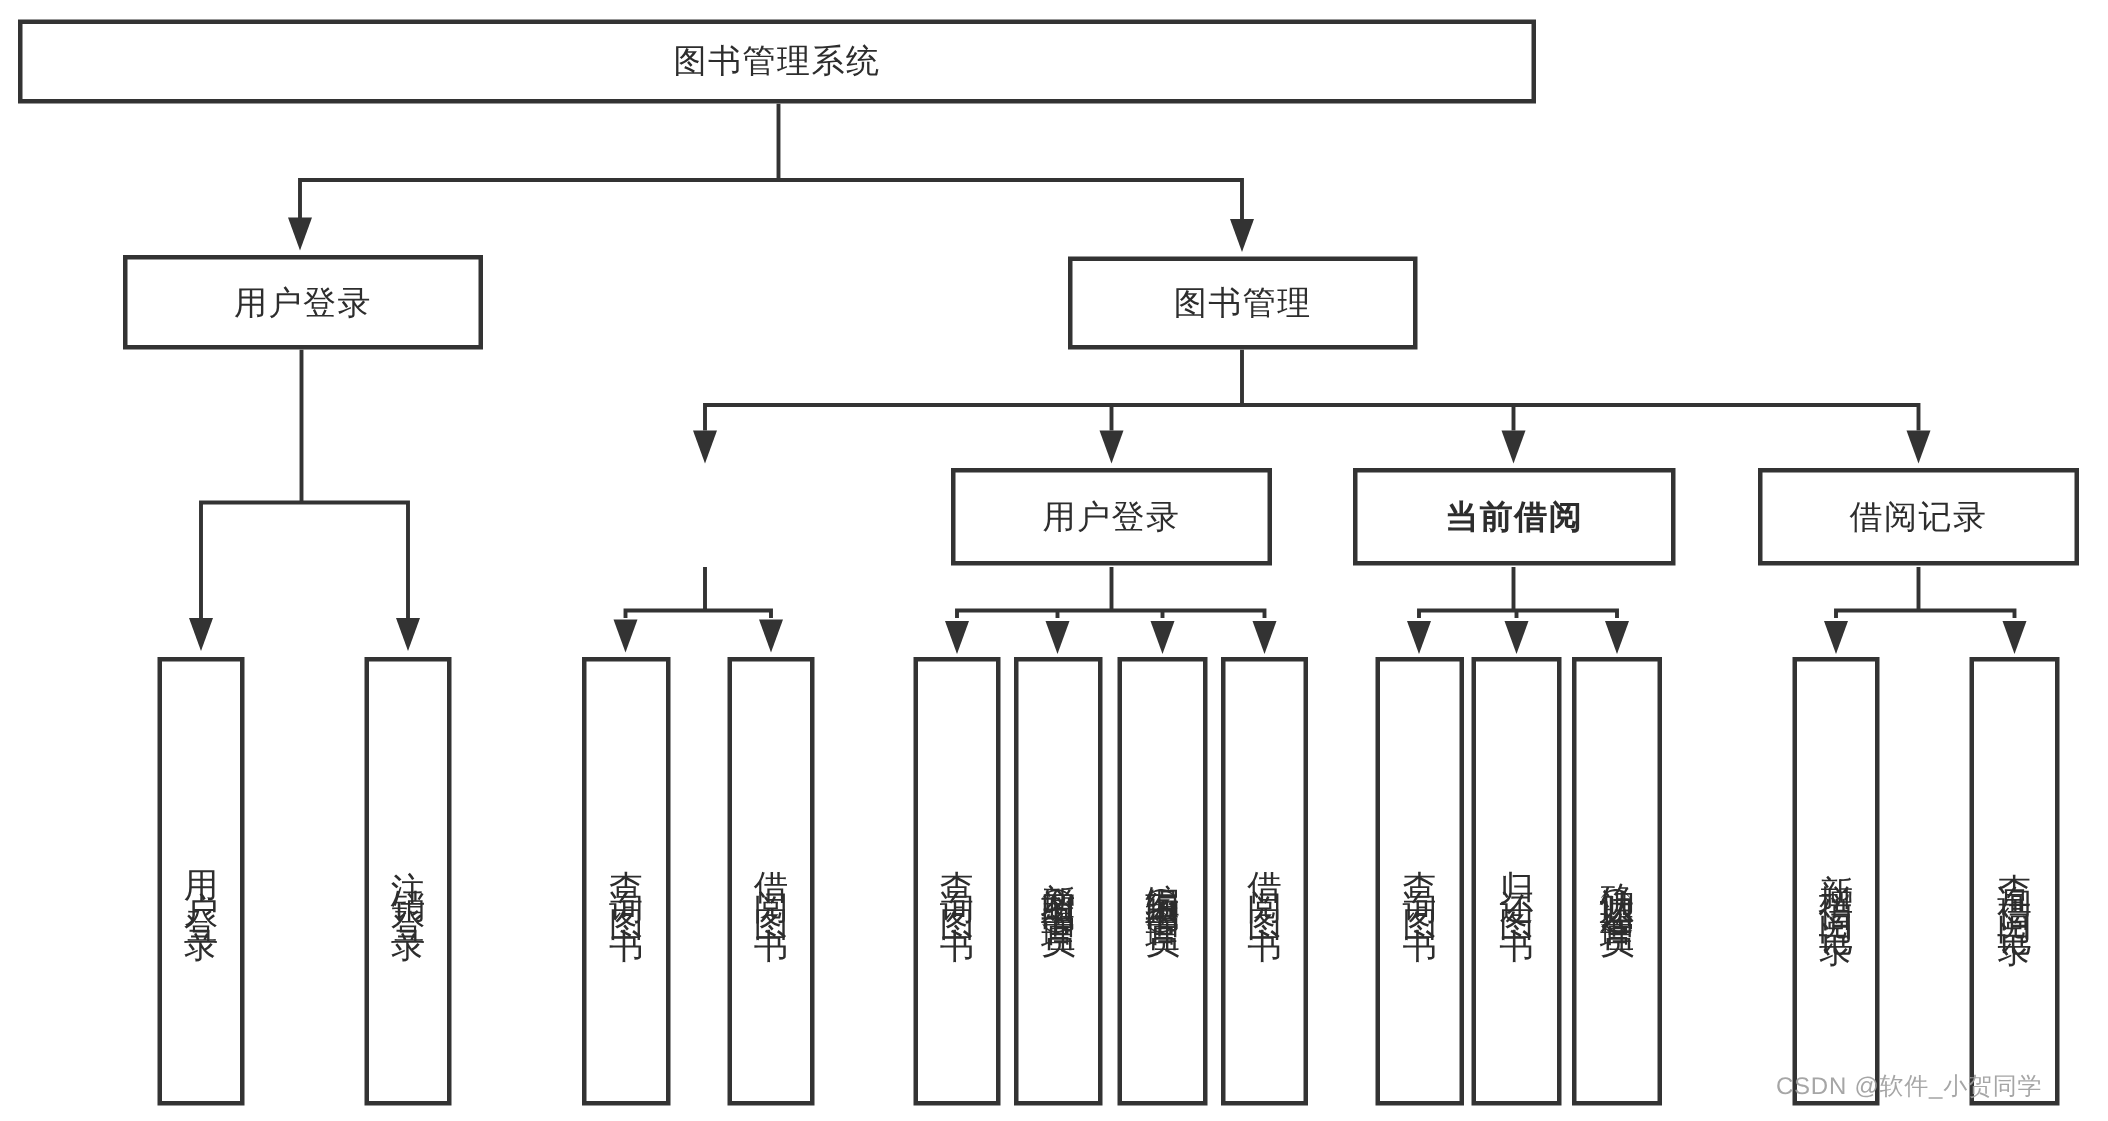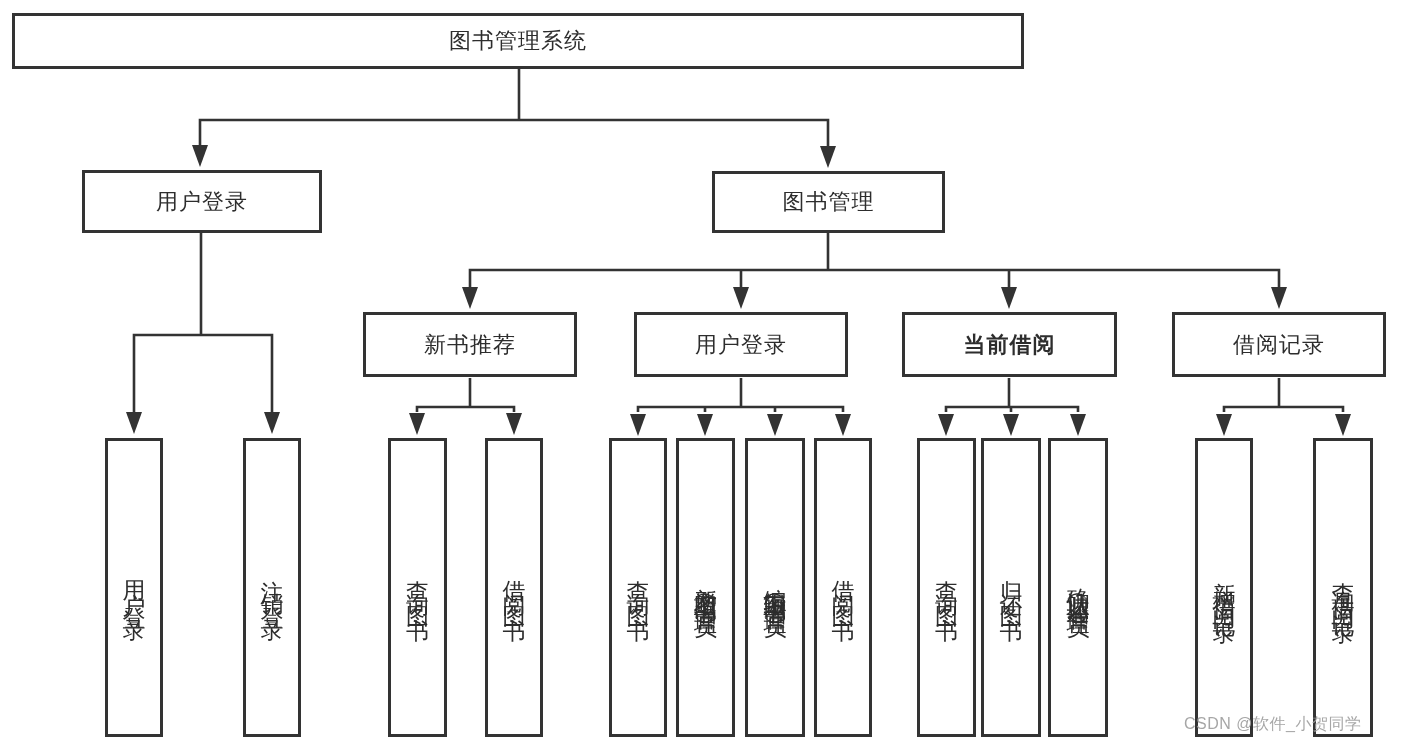--- a/index.html
+++ b/index.html
@@ -118,23 +118,20 @@
     <span>图书管理系统</span>
   </div>
 
   <div class="hbox" style="left:82px; top:170px; width:240px; height:63px;">
     <span>用户登录</span>
   </div>
   <div class="hbox" style="left:712px; top:171px; width:233px; height:62px;">
     <span>图书管理</span>
   </div>
 
-  <div class="hbox" style="left:363px; top:312px; width:214px; height:65px;">
-    <span>新书推荐</span>
-  </div>
   <div class="hbox" style="left:634px; top:312px; width:214px; height:65px;">
     <span>用户登录</span>
   </div>
   <div class="hbox" style="left:902px; top:312px; width:215px; height:65px;font-weight:bold;">
     <span>当前借阅</span>
   </div>
   <div class="hbox" style="left:1172px; top:312px; width:214px; height:65px;">
     <span>借阅记录</span>
   </div>
 

